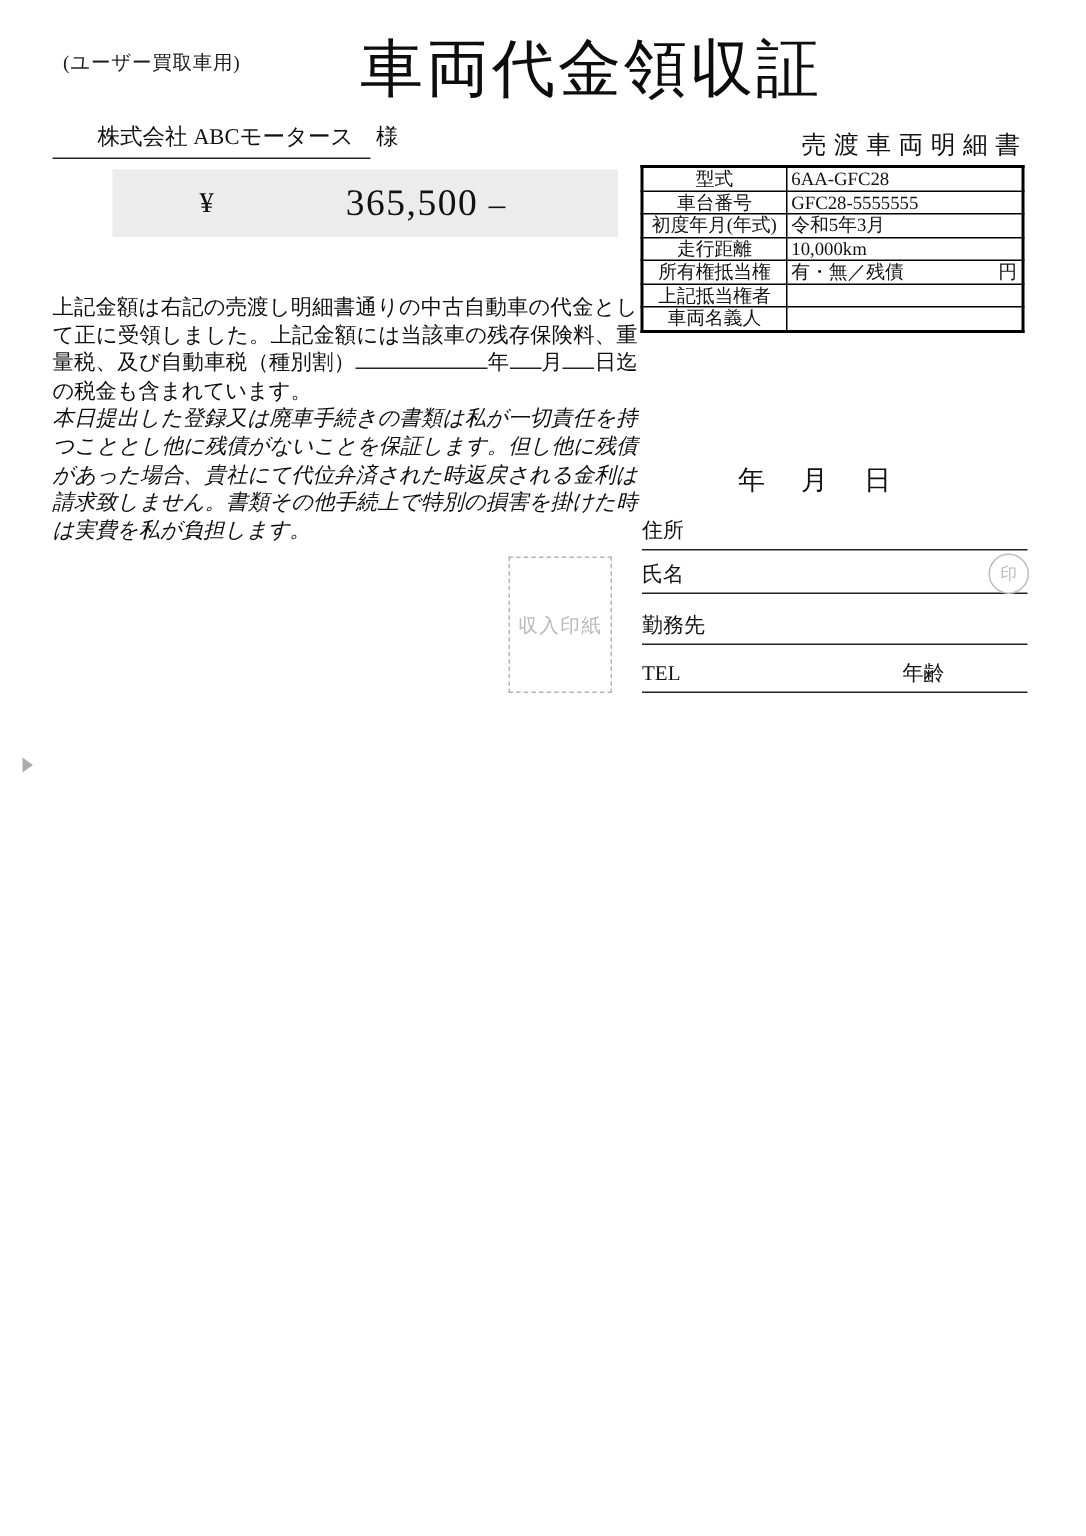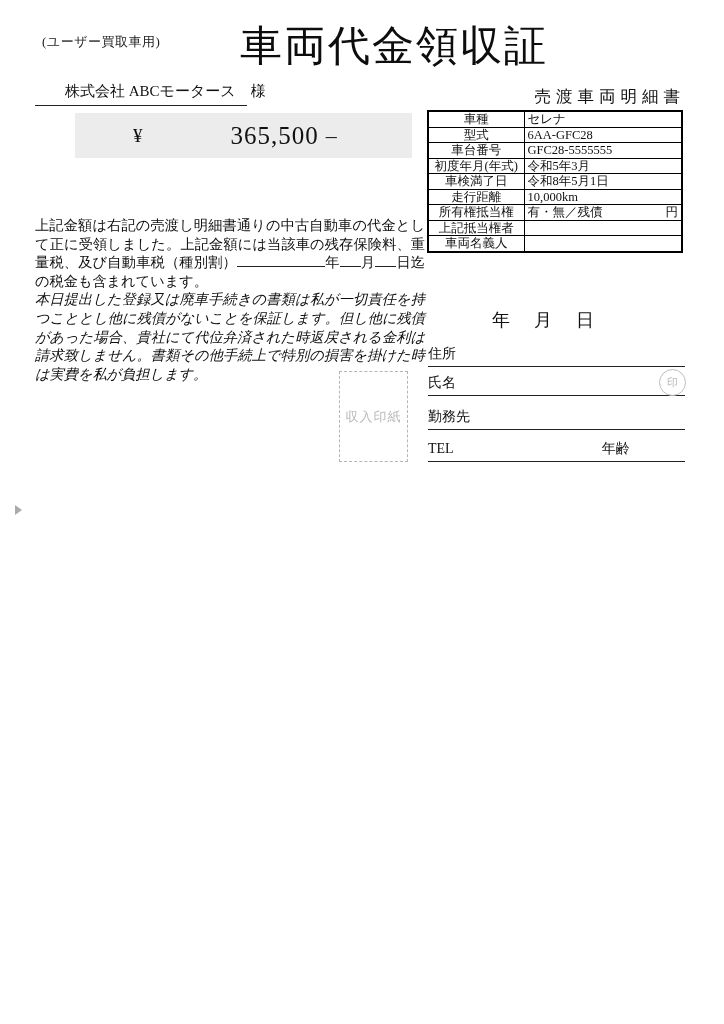--- a/index.html
+++ b/index.html
@@ -67,21 +67,20 @@
   }
   
   .body-text {
     position: absolute;
     left: 35px; top: 196px;
     width: 390px;
     font-size: 14.2px;
     line-height: 18.6px;
     text-align: justify;
     color: #0d0d0d;
-    margin-top: 20px;
   }
   .body-text .para2 { display: block; font-style: italic; }
   .blank {
     display: inline-block;
     border-bottom: 1px solid #222;
     height: 13px;
     vertical-align: baseline;
   }
   .blank-long  { width: 88px; }
   .blank-short { width: 21px; }
@@ -191,40 +190,32 @@
 
   <div class="body-text">
     <span>上記金額は右記の売渡し明細書通りの中古自動車の代金として正に受領しました。上記金額には当該車の残存保険料、重量税、及び自動車税（種別割）</span><span class="blank blank-long"></span><span>年</span><span class="blank blank-short"></span><span>月</span><span class="blank blank-short"></span><span>日</span><span>迄の税金も含まれています。</span>
     <span class="para2">本日提出した登録又は廃車手続きの書類は私が一切責任を持つこととし他に残債がないことを保証します。但し他に残債があった場合、貴社にて代位弁済された時返戻される金利は請求致しません。書類その他手続上で特別の損害を掛けた時は実費を私が負担します。</span>
   </div>
 
   <div class="detail-title">売渡車両明細書</div>
   <table class="detail-table">
     <tbody>
       <tr>
-        <th>車種</th>
-        <td><span>セレナ</span></td>
-      </tr>
-      <tr>
         <th>型式</th>
         <td><span>6AA-GFC28</span></td>
       </tr>
       <tr>
         <th>車台番号</th>
         <td><span>GFC28-5555555</span></td>
       </tr>
       <tr>
         <th>初度年月(年式)</th>
         <td><span>令和5年3月</span></td>
       </tr>
       <tr>
-        <th>車検満了日</th>
-        <td><span>令和8年5月1日</span></td>
-      </tr>
-      <tr>
         <th>走行距離</th>
         <td><span>10,000km</span></td>
       </tr>
       <tr>
         <th>所有権抵当権</th>
         <td><span>有・無／残債</span><span class="cell-right">円</span></td>
       </tr>
       <tr>
         <th>上記抵当権者</th>
         <td><span></span></td>

